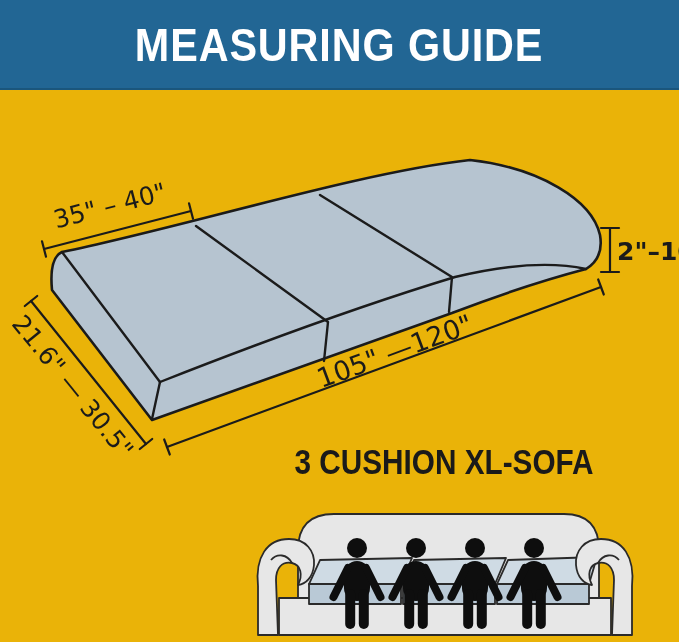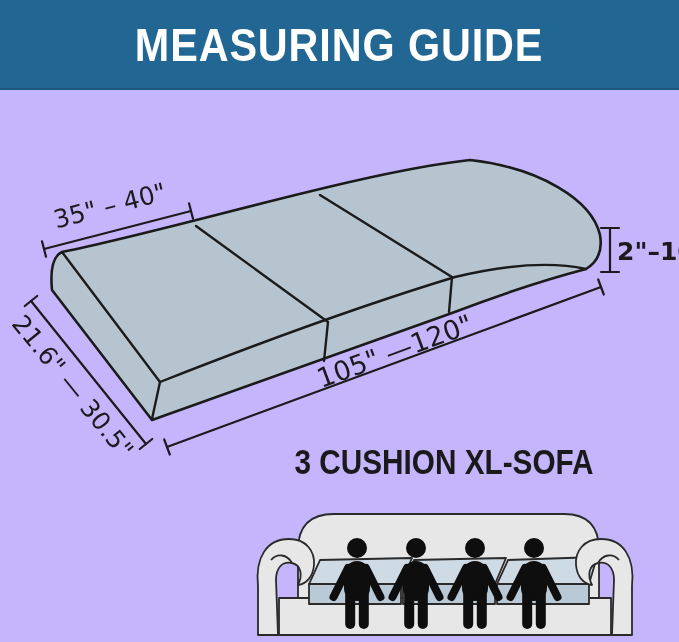--- a/index.html
+++ b/index.html
@@ -1,16 +1,16 @@
 <!DOCTYPE html>
 <html><head>
 <meta charset="utf-8">
 <style>
   html,body{margin:0;padding:0;background:#fff;}
-  .stage{position:relative;width:679px;height:642px;background:#c4b5fd;overflow:hidden;
+  .stage{position:relative;width:679px;height:642px;background:#eab308;overflow:hidden;
          font-family:"Liberation Sans",sans-serif;}
   
   .banner{position:absolute;left:0;top:0;width:679px;height:88px;
           display:flex;align-items:center;justify-content:center;
           border-bottom:2px solid #1a567d;}
   .banner h1{margin:0;font-size:47px;font-weight:800;color:#fff;letter-spacing:1px;
              transform:scaleX(0.88);transform-origin:50% 50%;white-space:nowrap;}
   
   .caption{position:absolute;left:256px;top:442px;width:376px;text-align:center;
            font-size:35px;font-weight:800;color:#1a1a1a;letter-spacing:0px;

